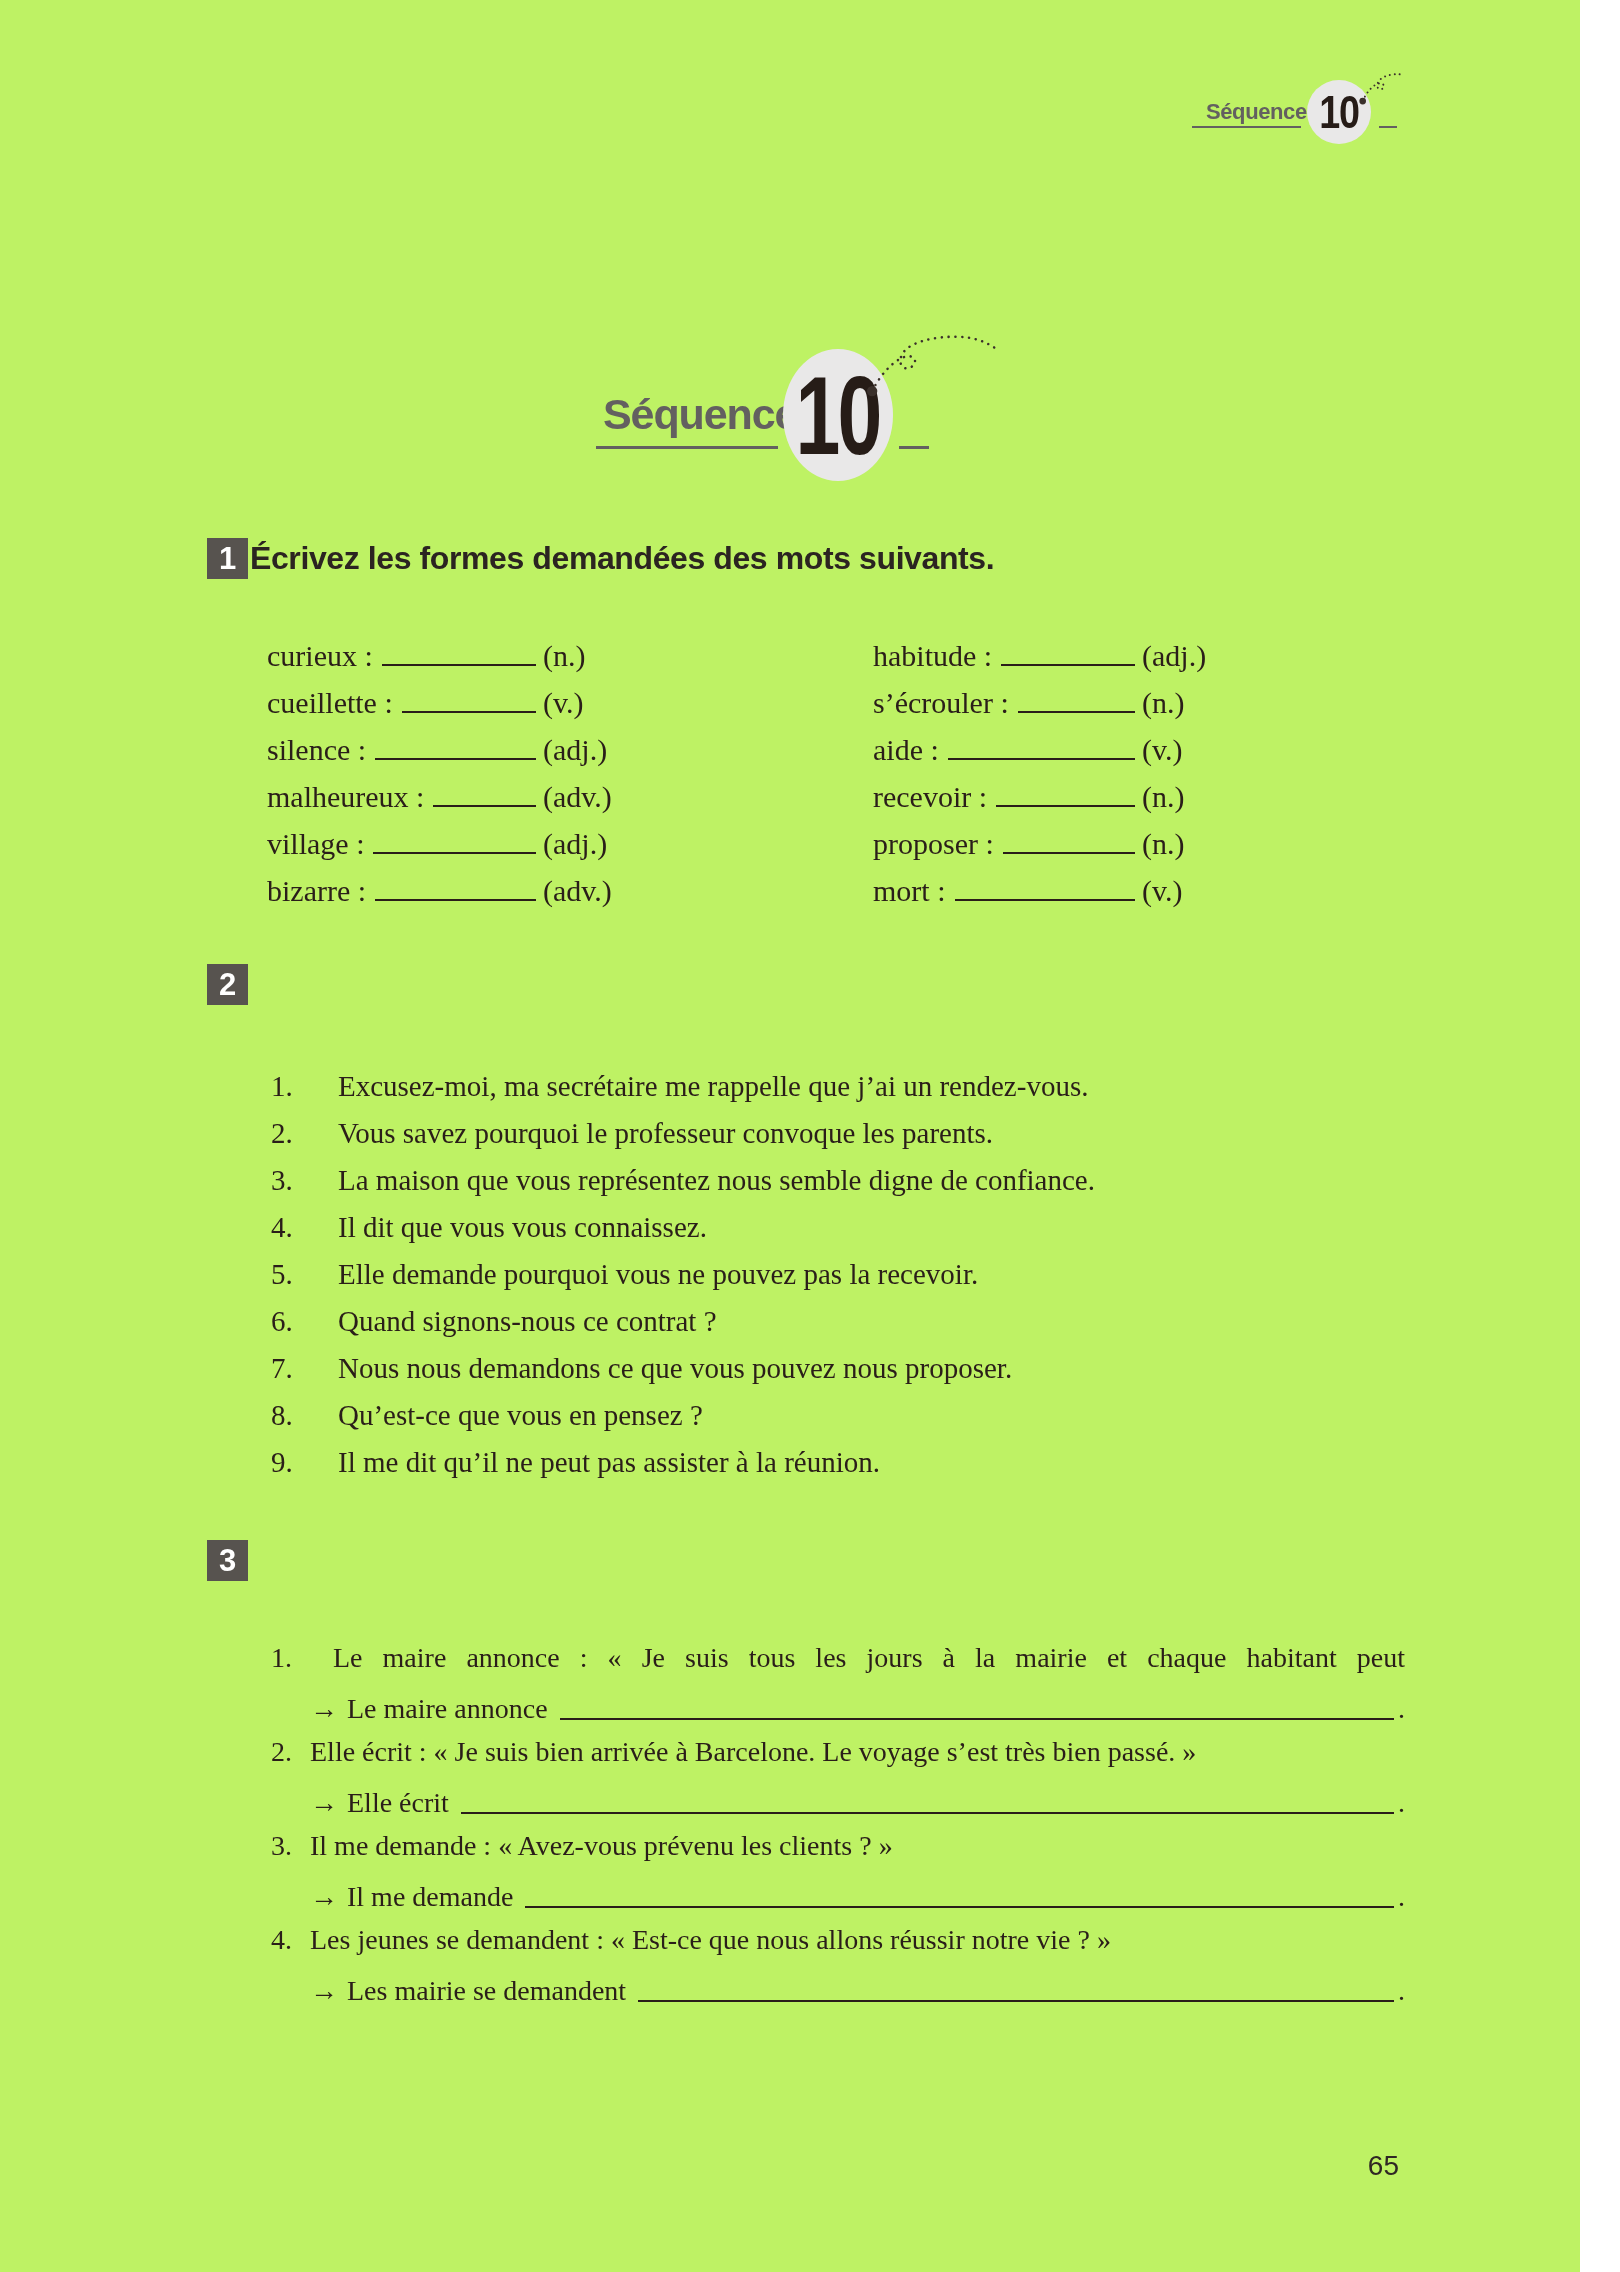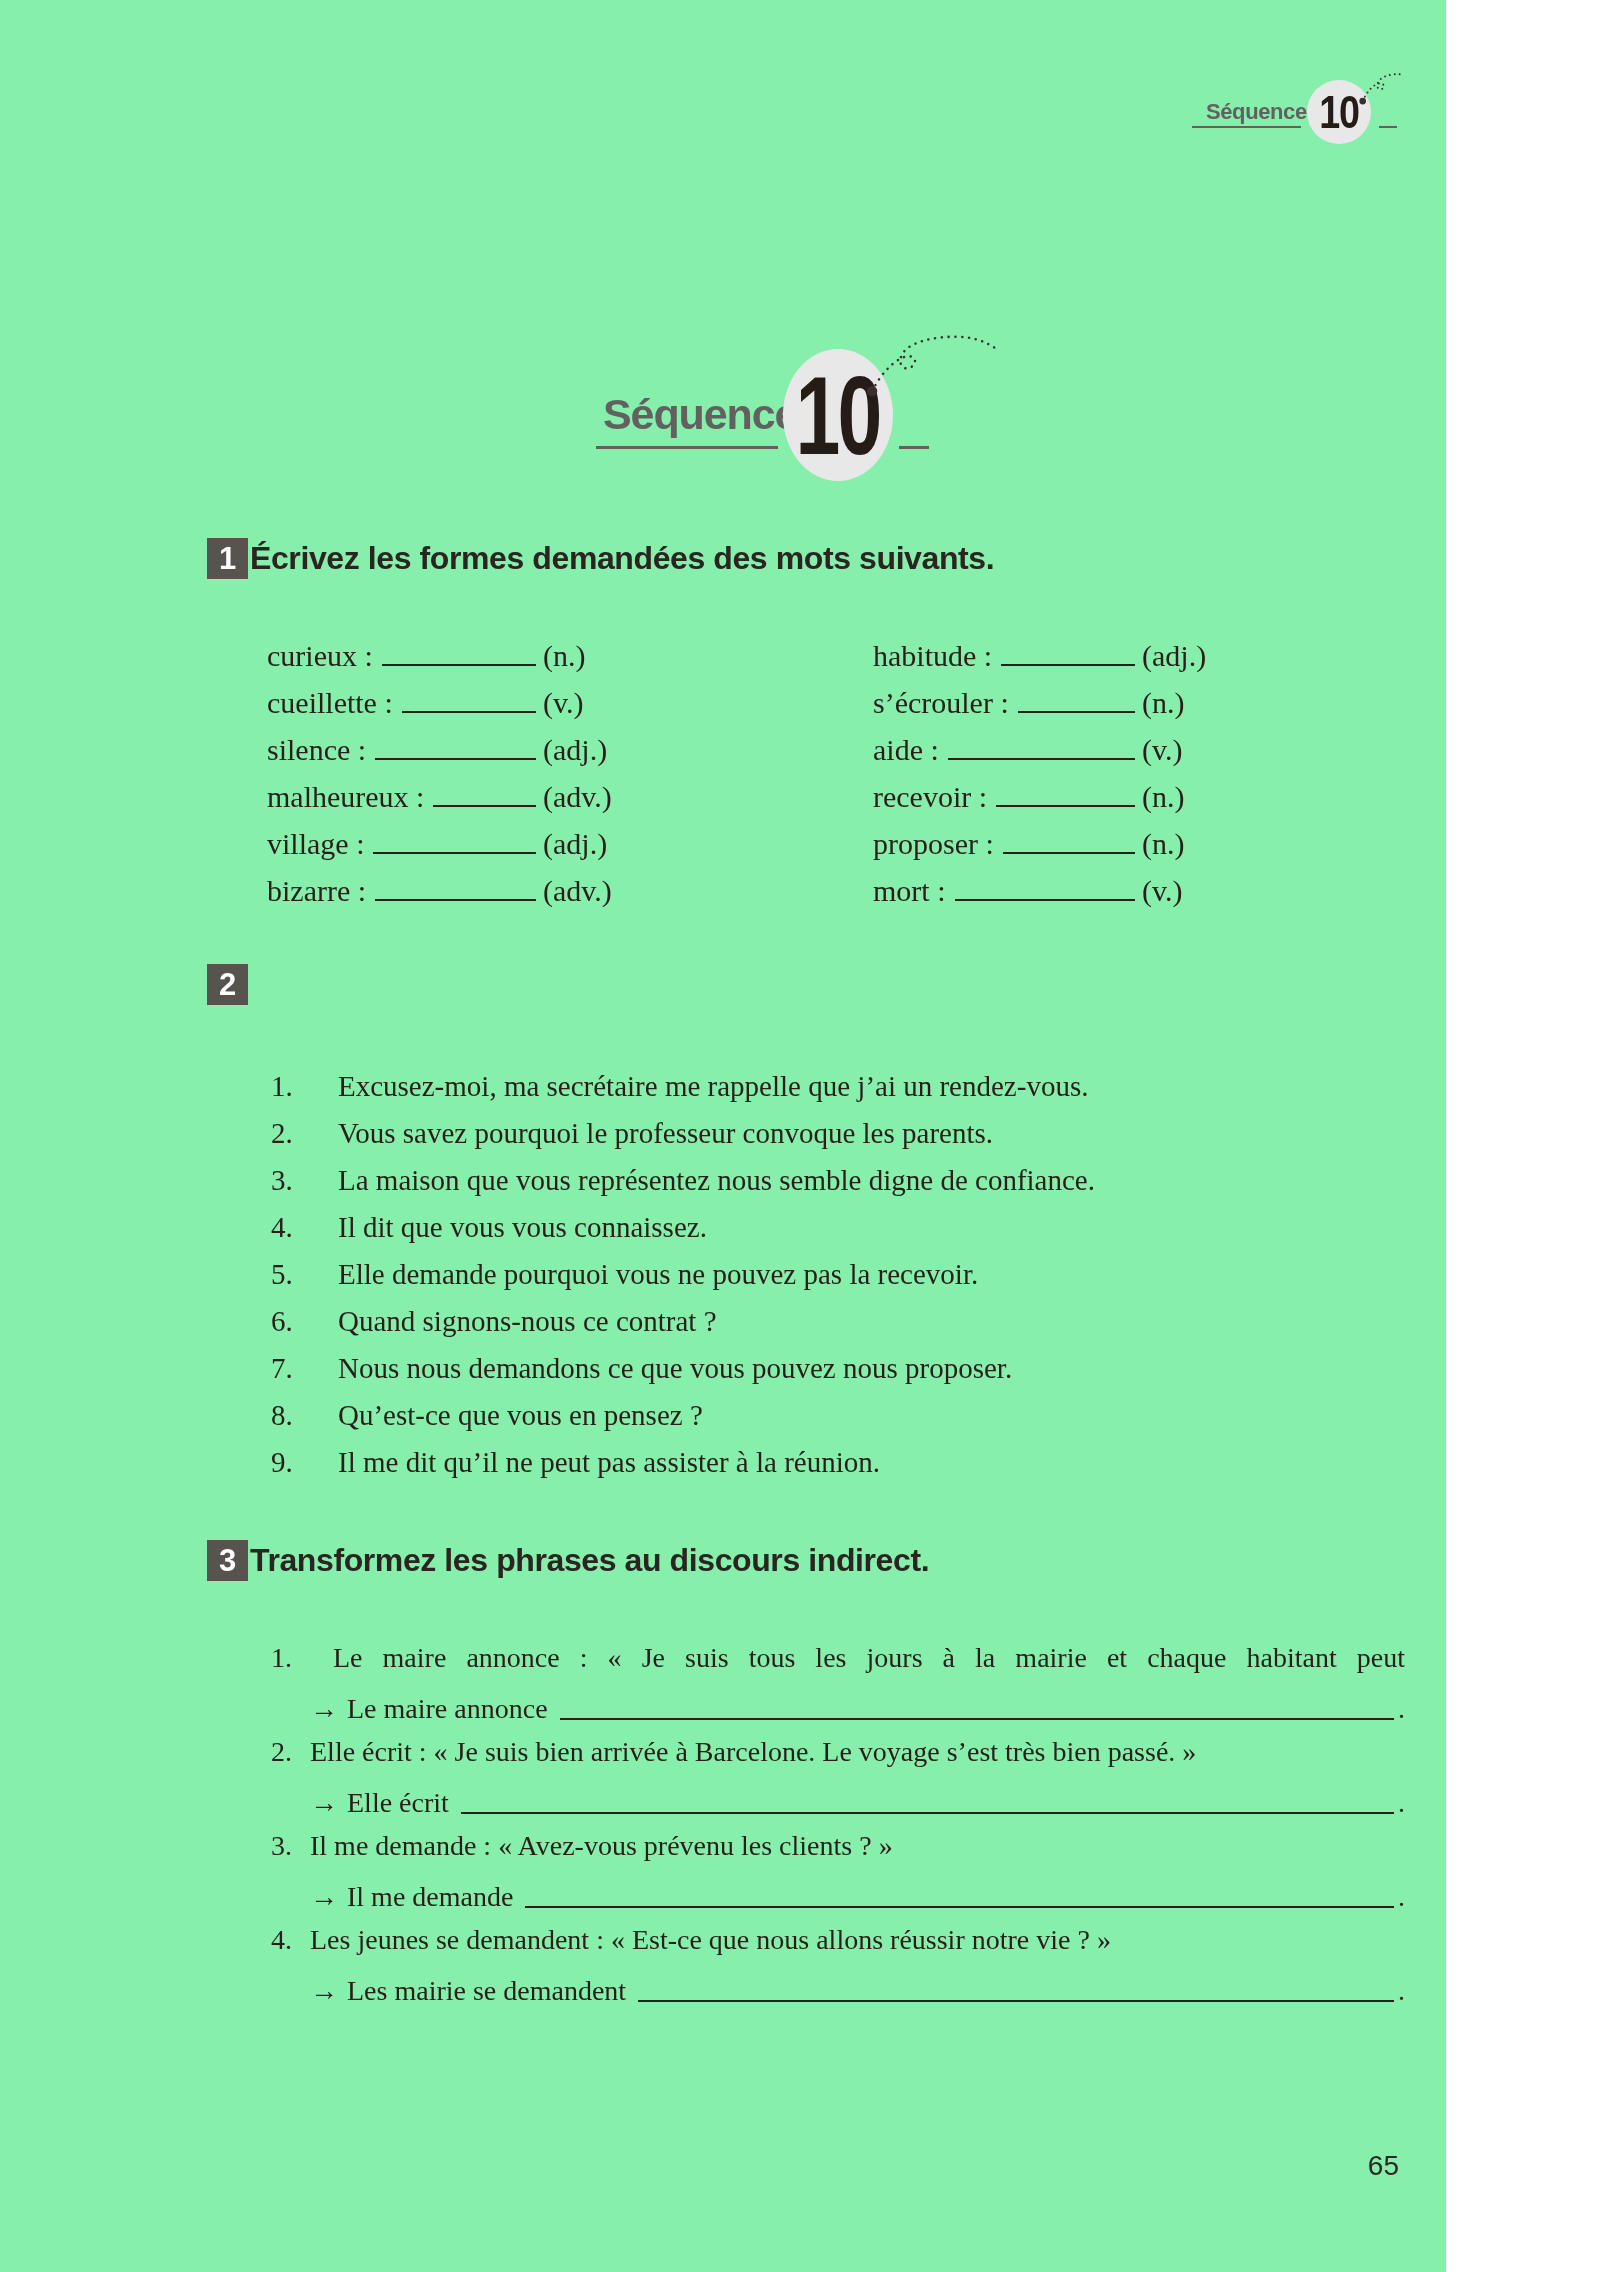--- a/index.html
+++ b/index.html
@@ -1,19 +1,19 @@
 <!DOCTYPE html>
 <html style="font-size:12px"><head>
 <meta charset="utf-8">
 <style>
   html,body{margin:0;padding:0;background:#ffffff;}
   .page{
     position:relative;
-    width:1446px;height:2273px;
-    background:#86efac;
+    width:1580px;height:2273px;
+    background:#bef264;
     overflow:hidden;
     font-family:"Liberation Serif","DejaVu Serif",serif;
     color:#2a1e19;
   }
   .abs{position:absolute;}
   .sans{font-family:"Liberation Sans","DejaVu Sans",sans-serif;}
 
   
   .hdr-label{left:1206px;top:99px;font-size:22px;font-weight:bold;color:#636060;letter-spacing:-0.4px;}
   .hdr-line{left:1192px;top:126px;width:109px;height:2.2px;background:#636060;}
@@ -211,21 +211,20 @@
       <span class="num">8.</span>
       <span class="txt">Qu’est-ce que vous en pensez ?</span>
     </div>
     <div class="row">
       <span class="num">9.</span>
       <span class="txt">Il me dit qu’il ne peut pas assister à la réunion.</span>
     </div>
   </div>
 
   <div class="abs sans ex-badge" style="top:1540px;">3</div>
-  <div class="abs sans ex-heading" style="top:1540px;">Transformez les phrases au discours indirect.</div>
 
   <div class="abs ex3-list">
 
     <div class="row">
       <span class="num">1.</span>
       <div class="jtext">Le maire annonce : « Je suis tous les jours à la mairie et chaque habitant peut</div>
     </div>
     <div class="row">
       <div class="aflex">
         <span class="alabel"><span class="arrow-glyph">→</span><span>Le maire annonce</span></span>

